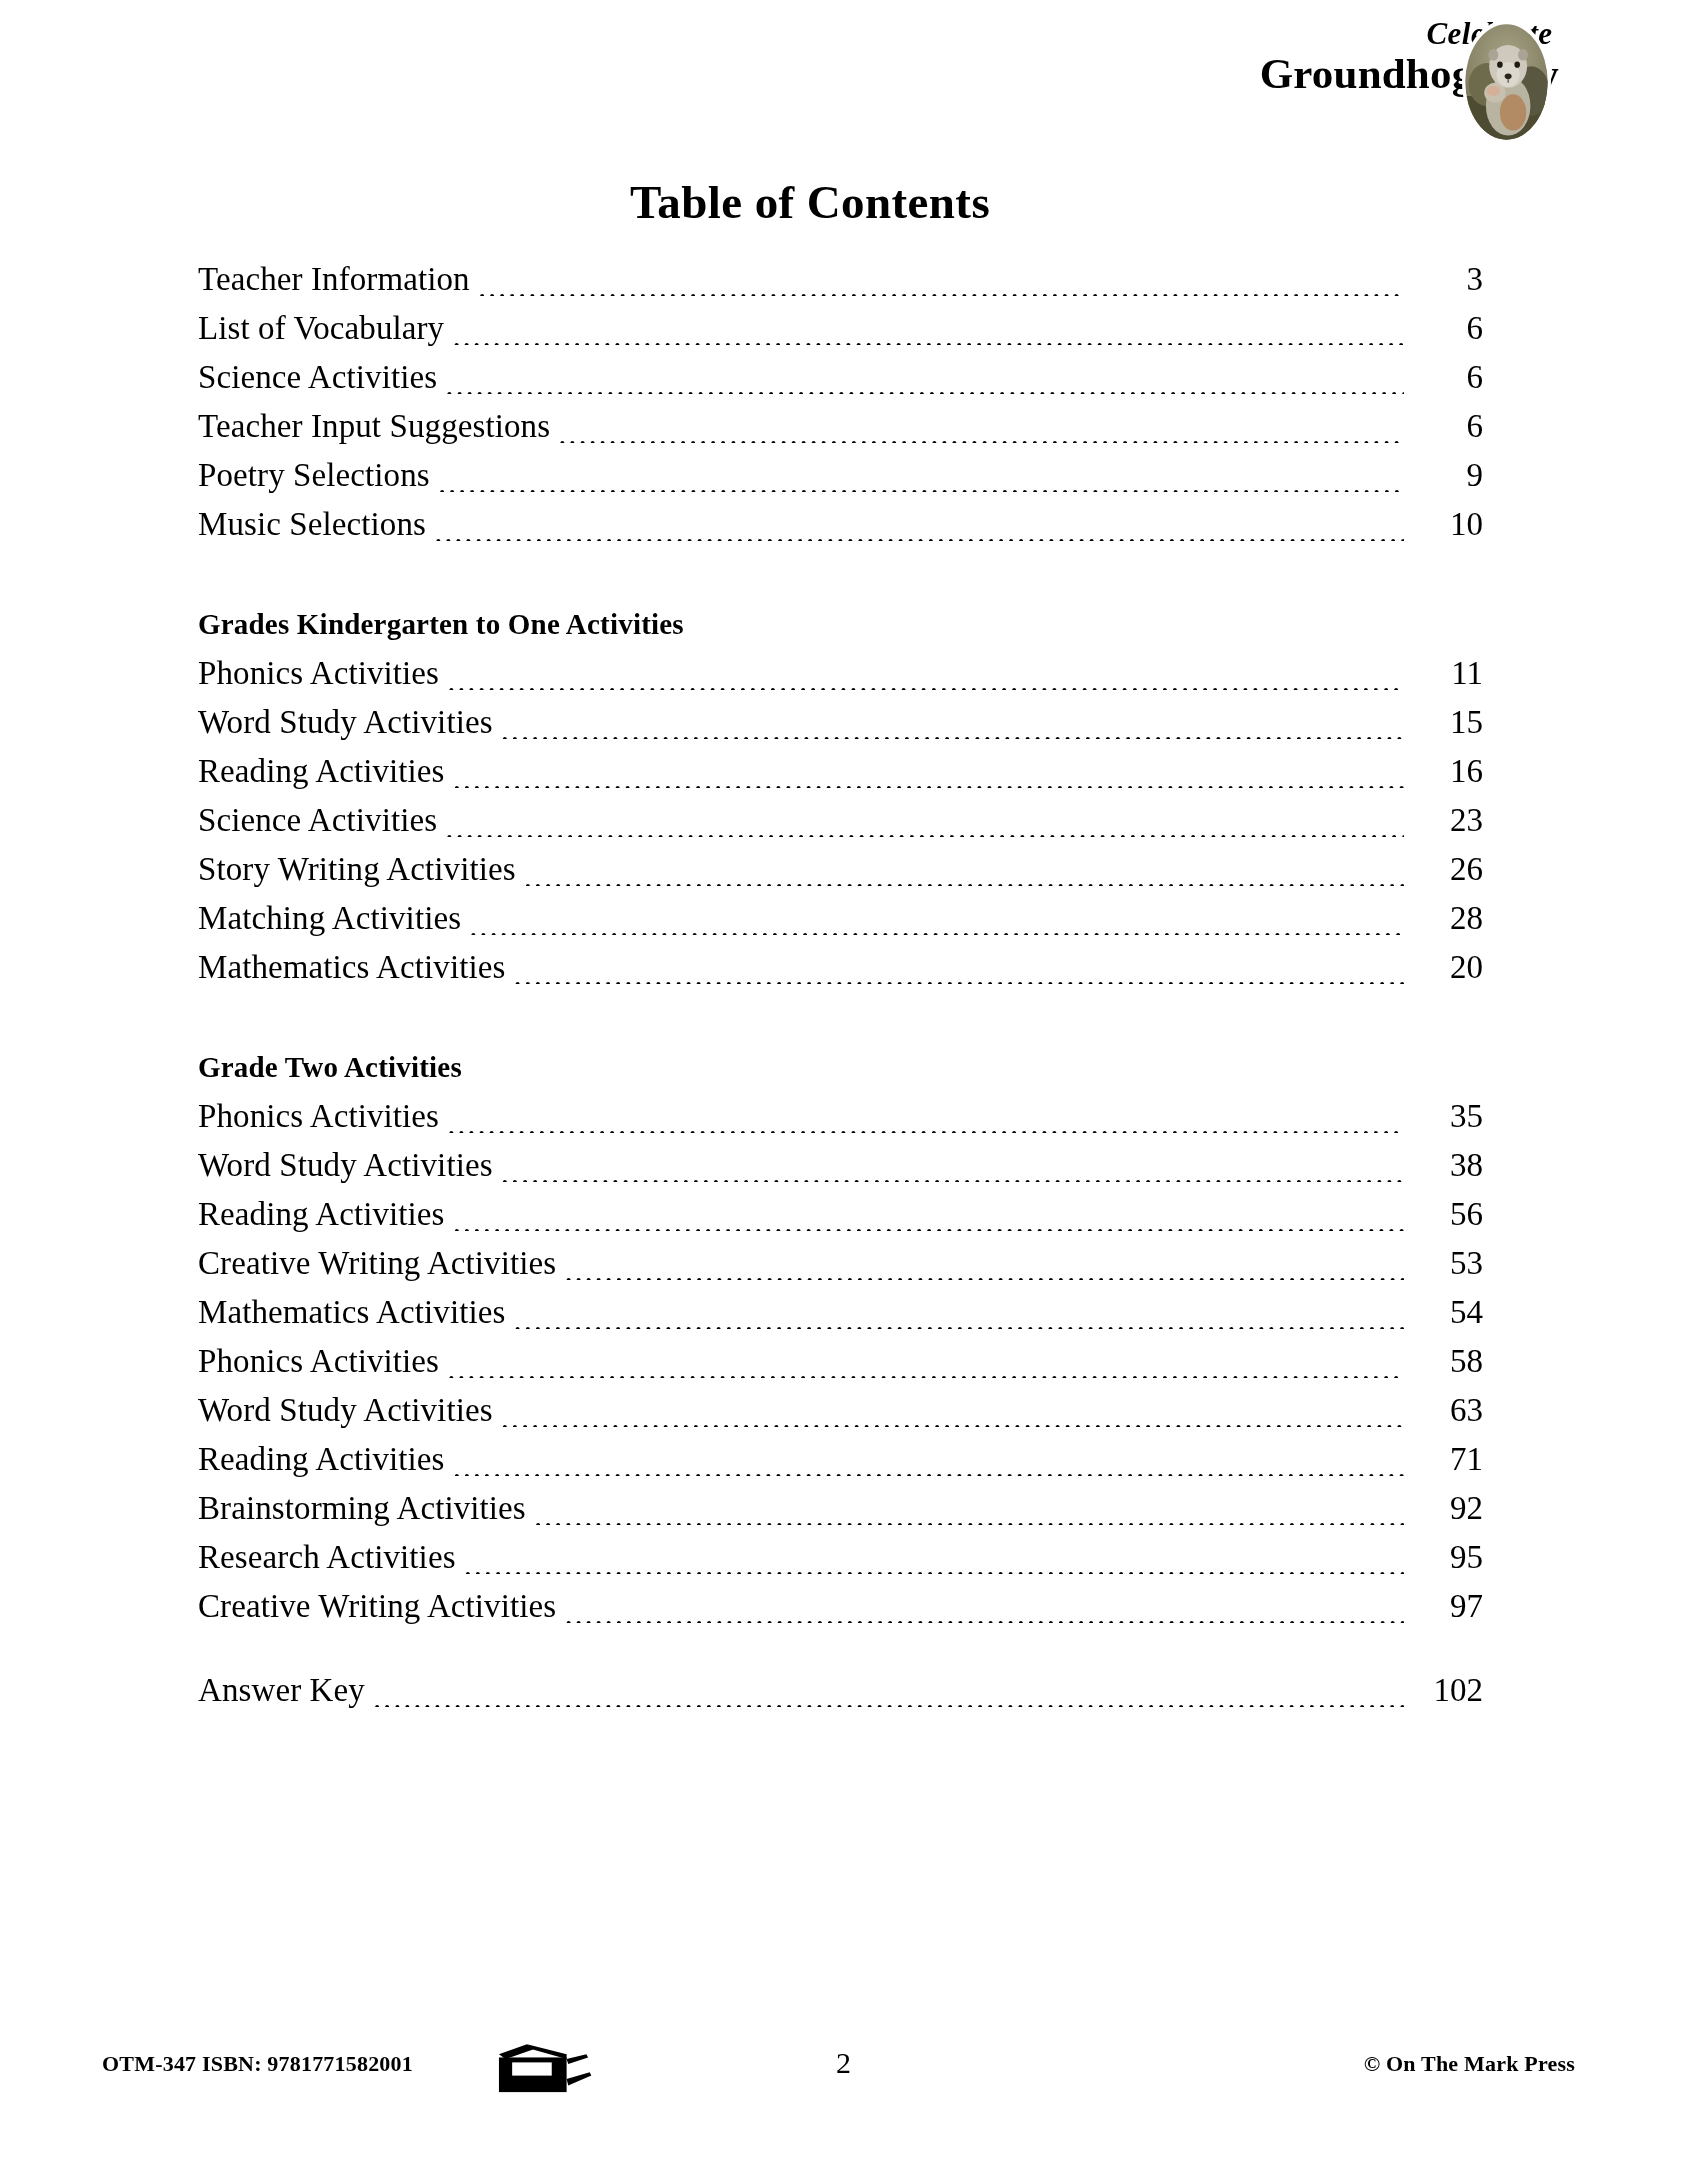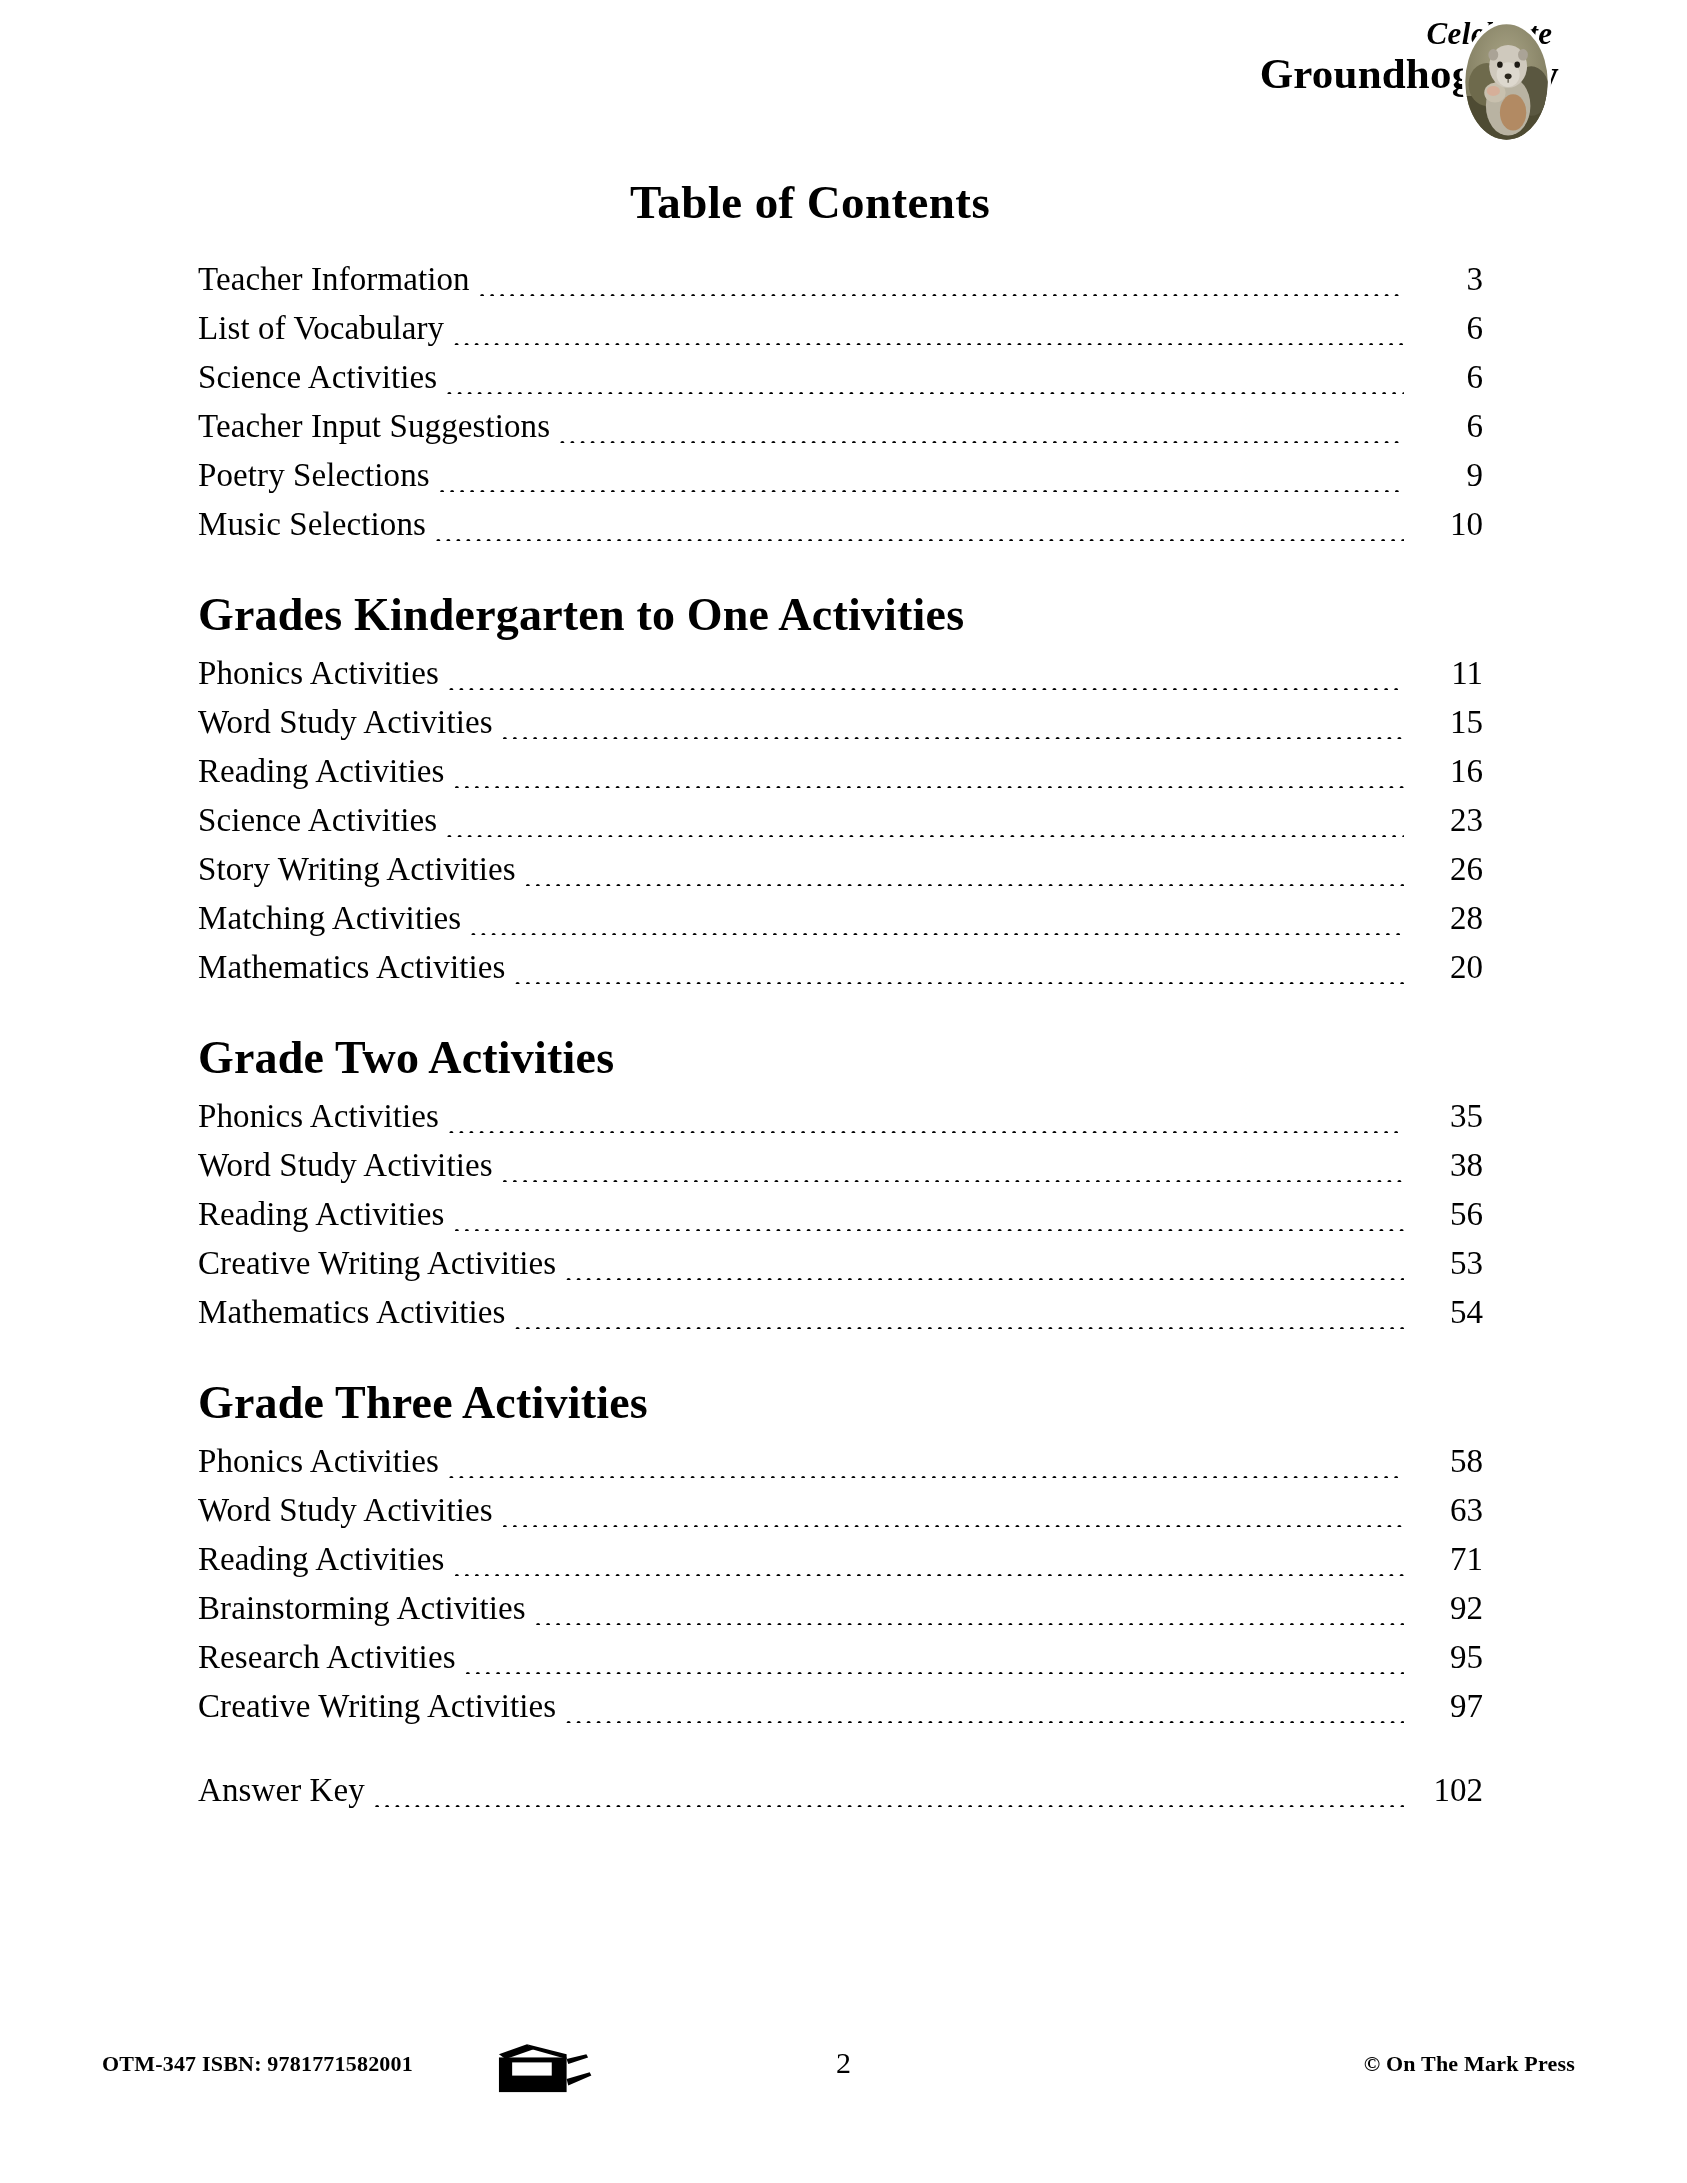--- a/index.html
+++ b/index.html
@@ -114,21 +114,21 @@
   }
   .toc-entry .pageno {
     flex: 0 0 auto;
     width: 74px;
     text-align: right;
     padding-left: 5px;
     font-size: 33px;
   }
 
   .toc-section-heading {
-    font-size: 46px;
+    font-size: 29px;
     font-weight: bold;
     height: 69px;
     display: flex;
     align-items: flex-end;
     padding-top: 31px;
     letter-spacing: 0.2px;
   }
 
   .toc-gap { height: 35px; }
 
@@ -313,21 +313,20 @@
         <div class="toc-entry">
           <span class="label">Creative Writing Activities</span>
           <span class="leader"></span>
           <span class="pageno">53</span>
         </div>
         <div class="toc-entry">
           <span class="label">Mathematics Activities</span>
           <span class="leader"></span>
           <span class="pageno">54</span>
         </div>
-        <div class="toc-section-heading">Grade Three Activities</div>
         <div class="toc-entry">
           <span class="label">Phonics Activities</span>
           <span class="leader"></span>
           <span class="pageno">58</span>
         </div>
         <div class="toc-entry">
           <span class="label">Word Study Activities</span>
           <span class="leader"></span>
           <span class="pageno">63</span>
         </div>

